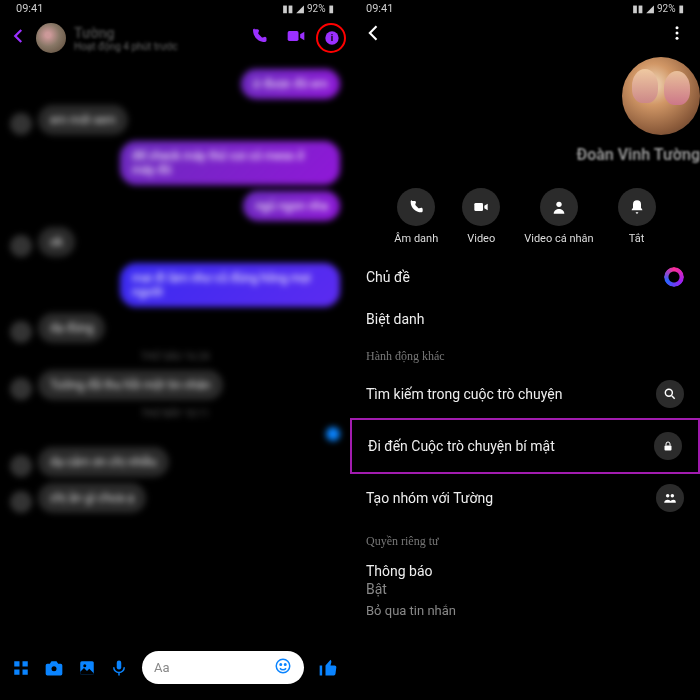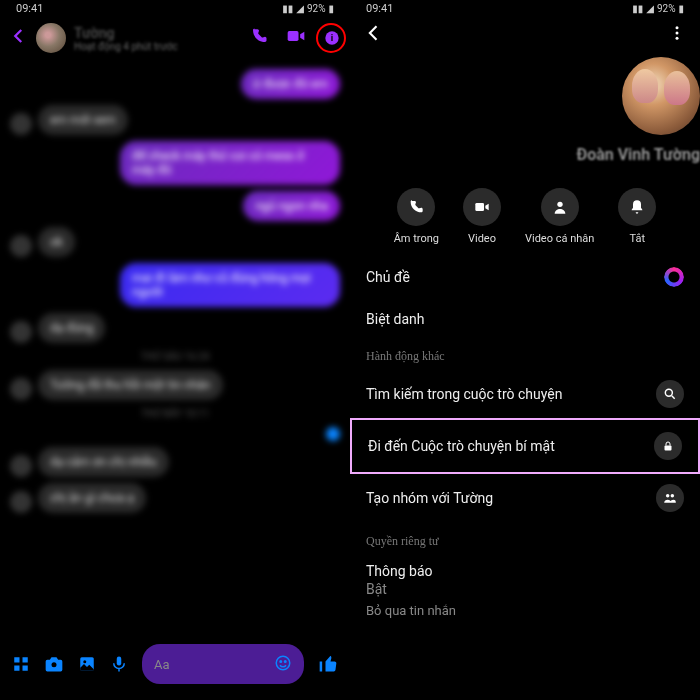--- a/index.html
+++ b/index.html
@@ -77,21 +77,21 @@
 
   
   .composer {
     position:absolute; bottom:0; left:0; right:0;
     display:flex; align-items:center; gap:14px;
     padding: 10px 12px 16px 12px;
     background:#000;
   }
   .composer .ic { color:#0a84ff; display:flex; align-items:center; justify-content:center;}
   .composer .input {
-    flex:1; background:#4c1d95; border-radius:18px; height:40px;
+    flex:1; background:#ffffff; border-radius:18px; height:33px;
     display:flex; align-items:center; padding:0 12px; color:#888; font-size:13px;gap:35px;
   }
   .composer .input .face { margin-left:auto; color:#0a84ff; }
 
   
   .detail-header {
     display:flex; align-items:center; justify-content:space-between;
     padding: 6px 14px 4px 14px;
   }
   .profile-block { display:flex; flex-direction:column; align-items:flex-end; padding: 6px 0 10px 0;}
@@ -130,21 +130,21 @@
     width:28px;height:28px;border-radius:50%;background:#2b2b2b;
     display:flex;align-items:center;justify-content:center;color:#fff;
   }
   .theme-ring {
     width:20px;height:20px;border-radius:50%;
     background: conic-gradient(#ff2d95, #a020f0, #2962ff, #ff2d95);
     -webkit-mask: radial-gradient(circle, transparent 5px, #000 6px);
             mask: radial-gradient(circle, transparent 5px, #000 6px);
   }
   .like-blue { color:#0a84ff; font-size:16px; }
-  .red-box { border:2px solid #f0abfc; margin: -2px 0; text-align: right; }
+  .red-box { border:2px solid #a21caf; margin: -2px 0; text-align: right; }
   .menu-row.sub { flex-direction:column; align-items:flex-start; gap:2px; padding-top:10px; padding-bottom:2px;}
   .menu-row.sub .subval { font-size:14px; color:#888;}
   .cutoff { color:#888; font-size:13px; padding: 4px 16px 0 16px;}
 </style>
 </head>
 <body>
 
 <div class="container">
 
   <div class="pane">
@@ -313,21 +313,21 @@
       <div class="profile-name">Đoàn Vinh Tường</div>
     </div>
 
     <div class="action-row">
       <div class="action-item">
         <div class="circ">
           <svg width="16" height="16" viewBox="0 0 24 24" fill="currentColor">
               <path d="M6 2c-1 0-2 1-2 2 0 9 7 16 16 16 1 0 2-1 2-2v-3c0-1-1-2-2-2l-3 1c-1 0-1 0-2-1l-3-3c-1-1-1-1-1-2l1-3c0-1-1-2-2-2H6z"></path>
             </svg>
         </div>
-        <div class="lbl">Âm trong</div>
+        <div class="lbl">Âm danh</div>
       </div>
       <div class="action-item">
         <div class="circ">
           <svg width="16" height="16" viewBox="0 0 24 24" fill="currentColor">
               <rect x="2" y="6" width="13" height="12" rx="2"></rect>
               <path d="M17 10l5-3v10l-5-3z"></path>
             </svg>
         </div>
         <div class="lbl">Video</div>
       </div>

